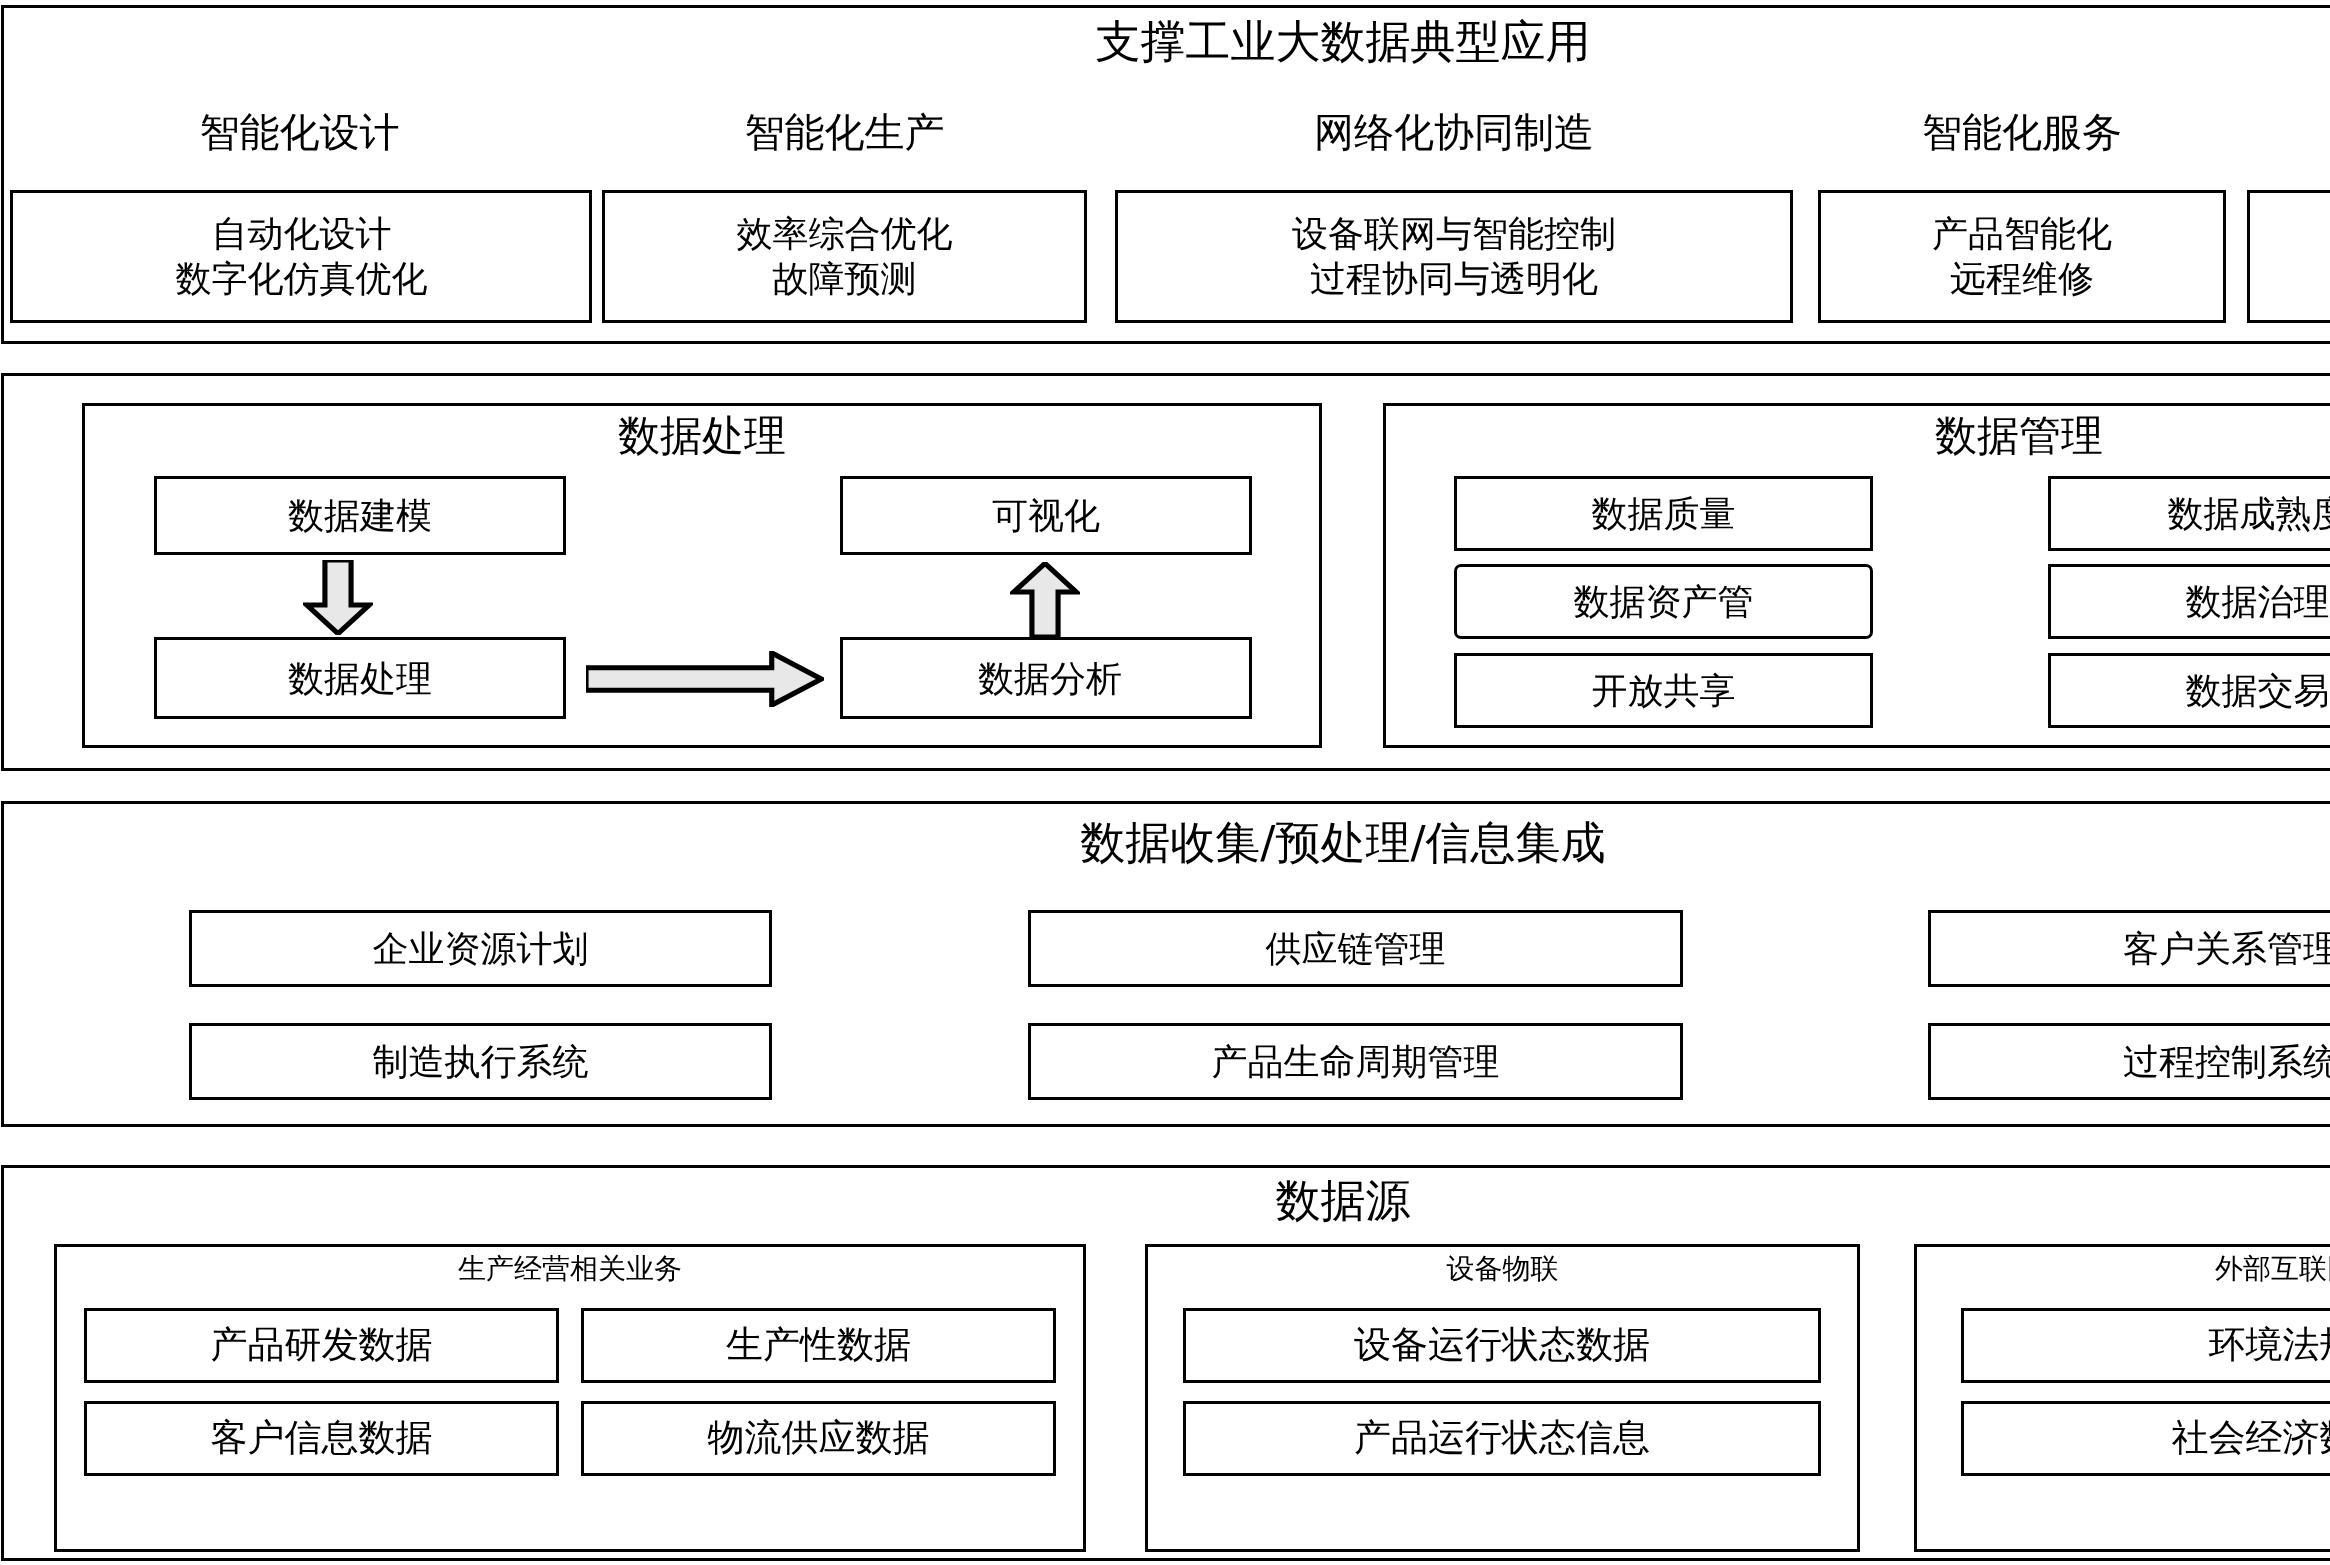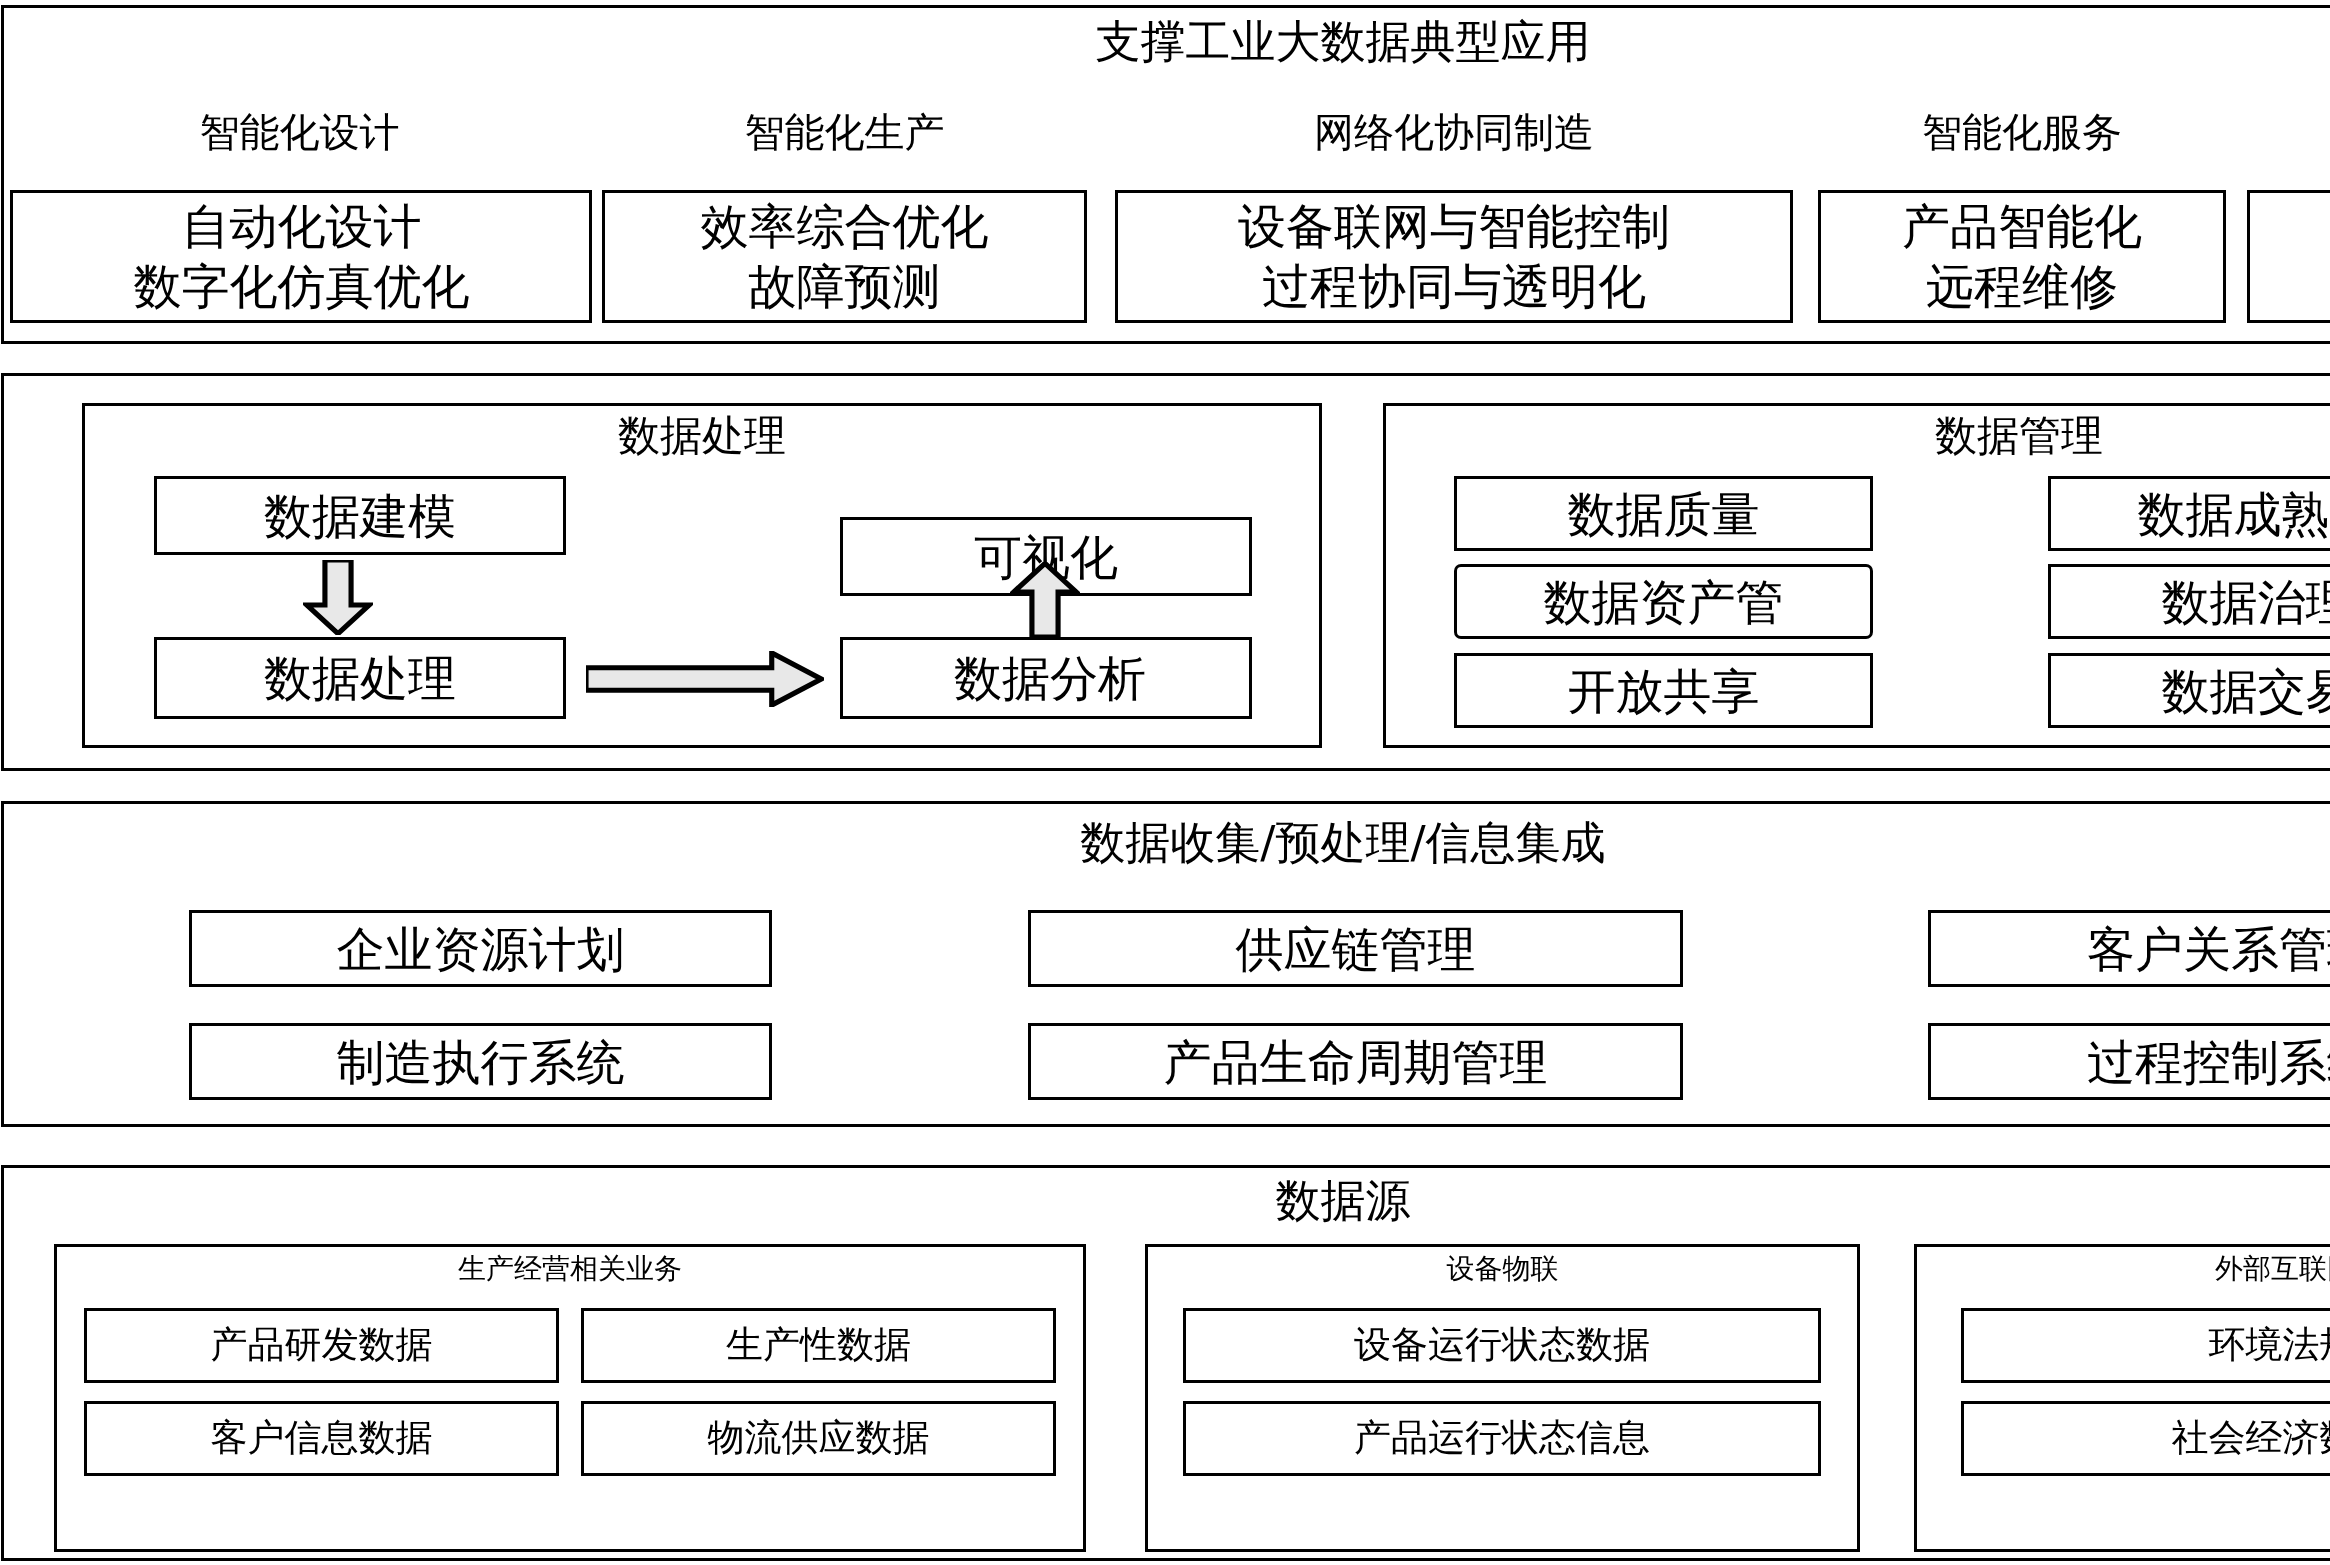--- a/index.html
+++ b/index.html
@@ -11,21 +11,21 @@
   .subpanel{position:absolute;border:3.3px solid #000;background:#fff;box-sizing:border-box;}
   .box{position:absolute;border:3.3px solid #000;background:#fff;box-sizing:border-box;
        display:flex;flex-direction:column;align-items:center;justify-content:center;}
   .box .ln{display:block;white-space:nowrap;}
 
   .hdr{position:absolute;text-align:center;white-space:nowrap;}
 
   
   .t-title{font-size:45px;line-height:1.05;}
   .t-cat  {font-size:40px;line-height:1.05;}
-  .t-box  {font-size:48px;line-height:1.25;}
+  .t-box  {font-size:36px;line-height:1.25;}
   .t-panel{font-size:42px;line-height:1.05;}
   .t-grp  {font-size:28px;line-height:1.05;}
   .t-small{font-size:37px;line-height:1.2;}
 
   
   .arrow{position:absolute;}
   .arrow svg{display:block;width:100%;height:100%;}
 </style>
 </head>
 <body>
@@ -71,21 +71,21 @@
   <div class="panel" style="left:0.9px;top:373px;width:2684px;height:398px;">
 
     <div class="subpanel" style="left:78px;top:27px;width:1240px;height:345px;">
 
       <div class="hdr t-panel" style="left:0;top:8.4px;width:100%;">数据处理</div>
 
       <div class="box" style="left:69px;top:70px;width:412px;height:79px;">
         <span class="ln t-box">数据建模</span>
       </div>
 
-      <div class="box" style="left:755px;top:70px;width:412px;height:79px;margin-top:41px;">
+      <div class="box" style="left:755px;top:70px;width:412px;height:79px;">
         <span class="ln t-box">可视化</span>
       </div>
 
       <div class="box" style="left:69px;top:231px;width:412px;height:82px;">
         <span class="ln t-box">数据处理</span>
       </div>
 
       <div class="box" style="left:755px;top:231px;width:412px;height:82px;padding-left:8px;">
         <span class="ln t-box">数据分析</span>
       </div>

